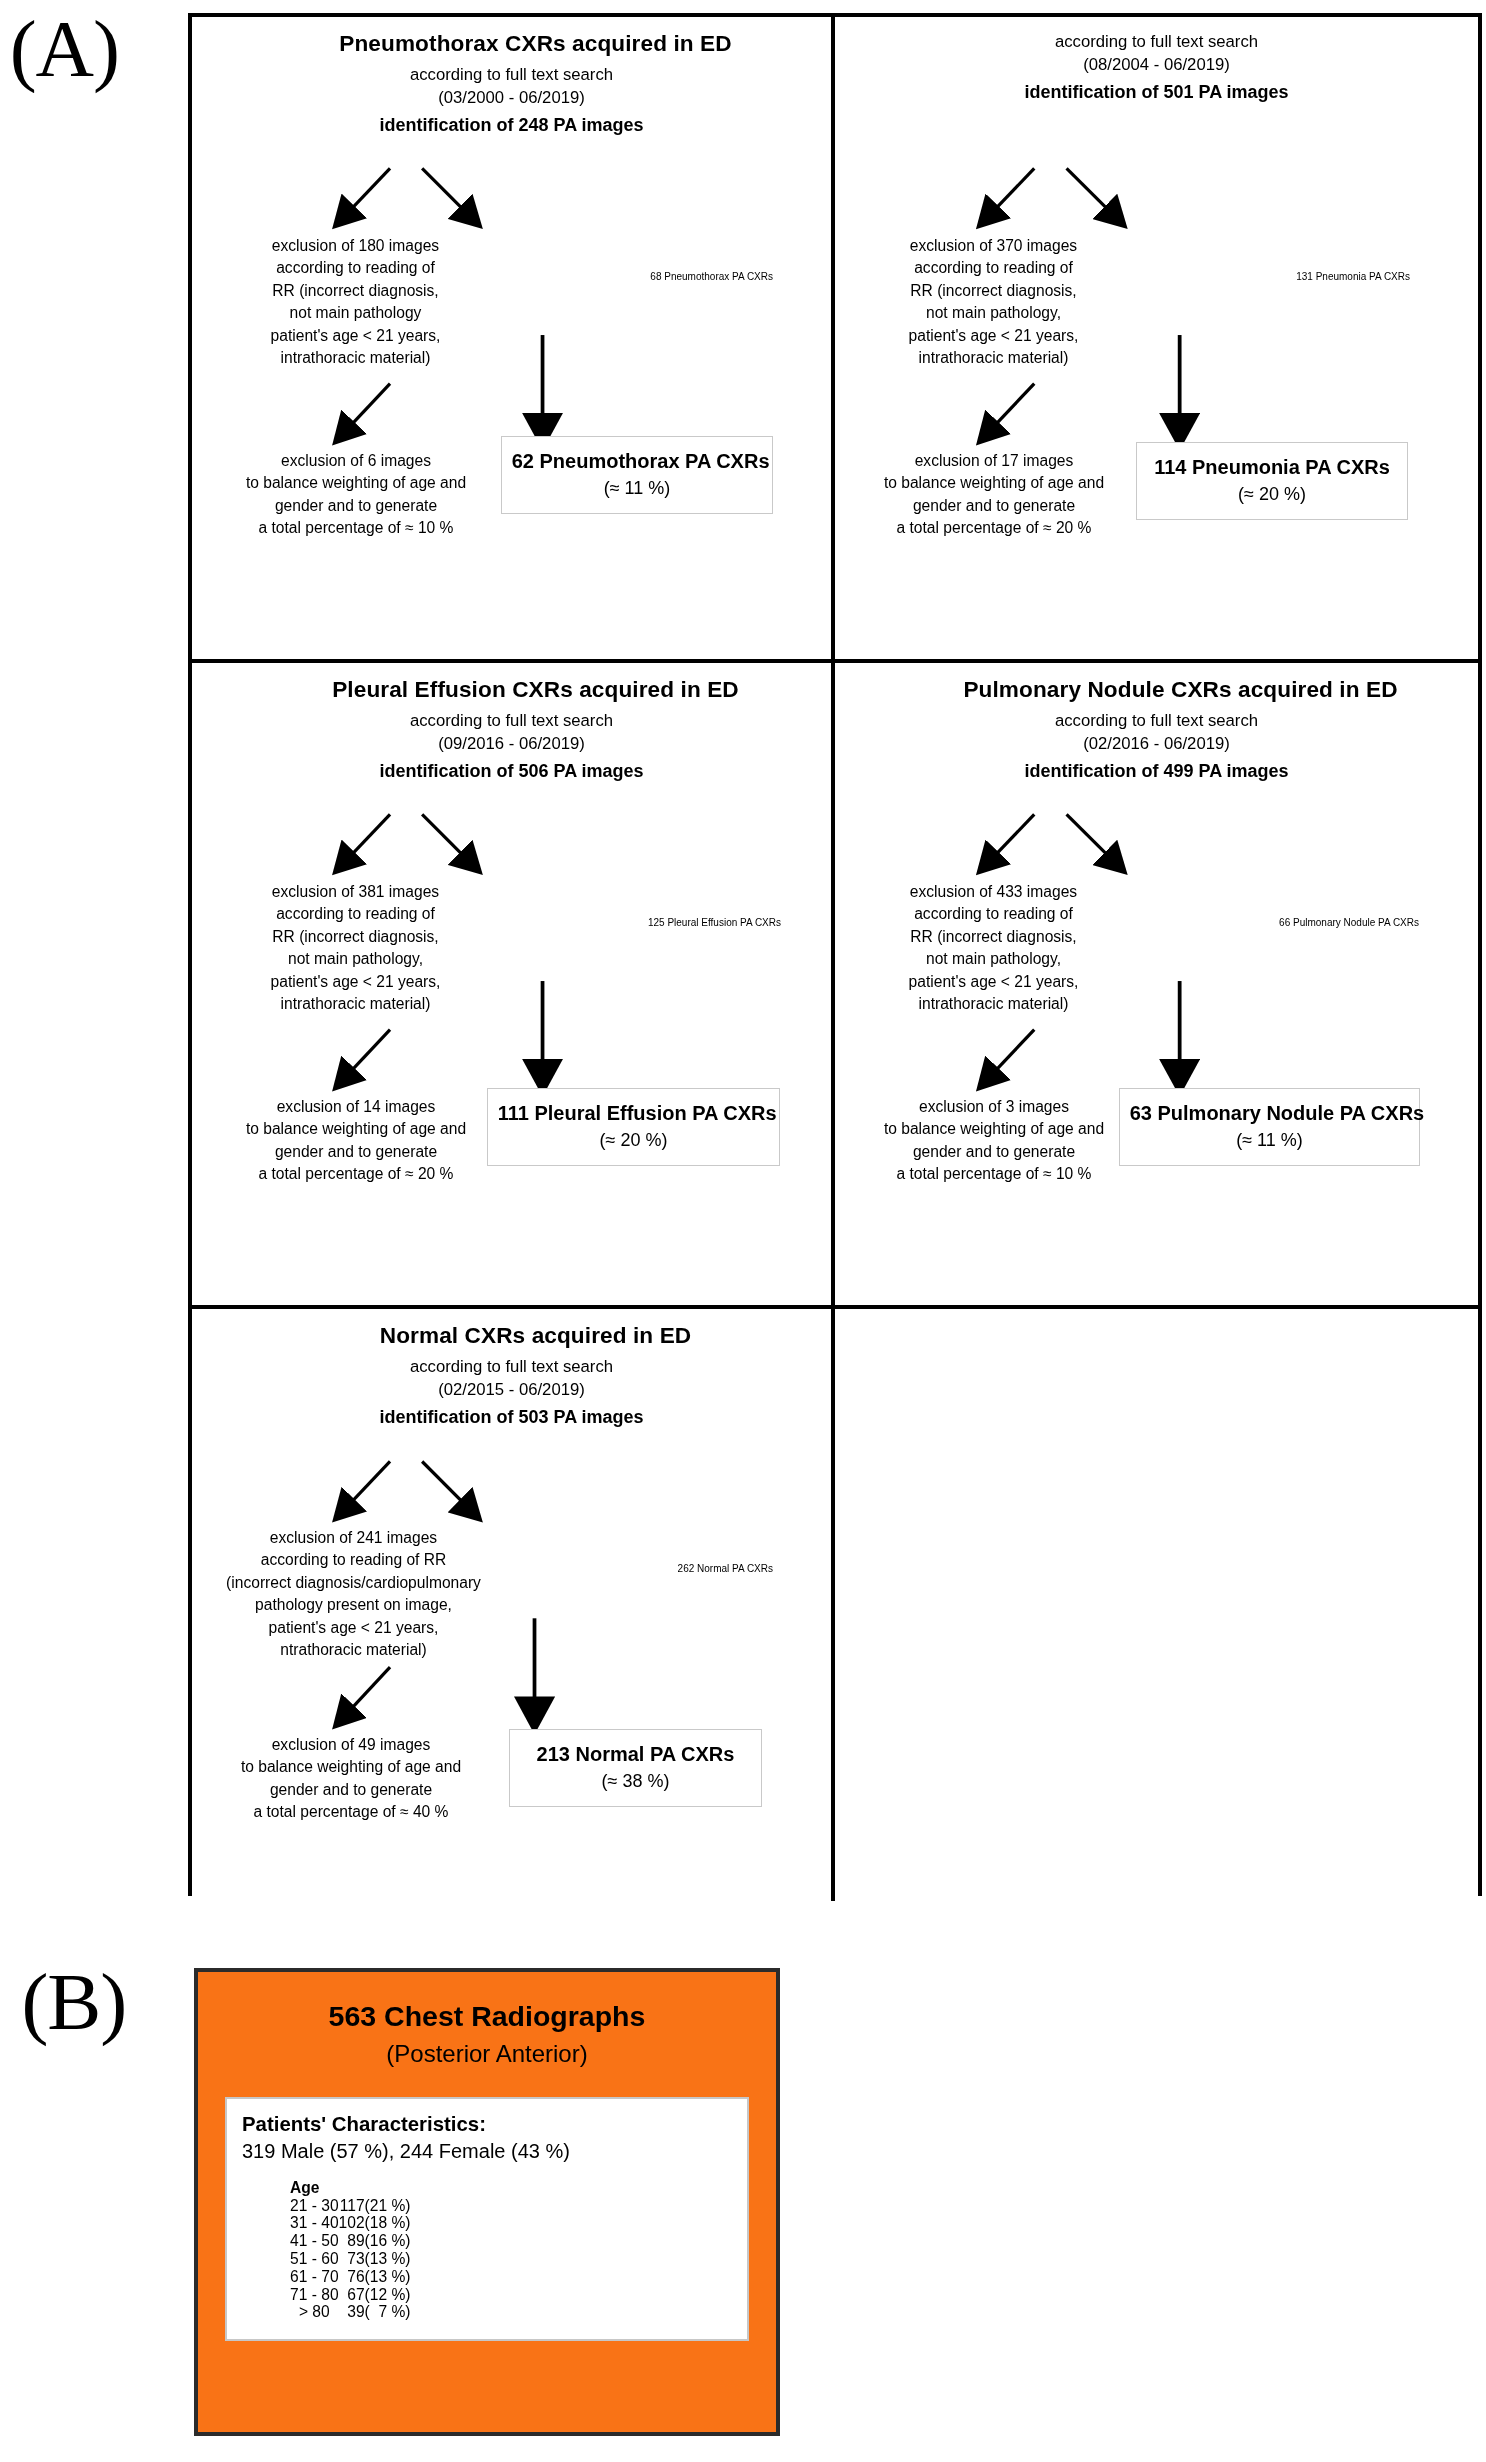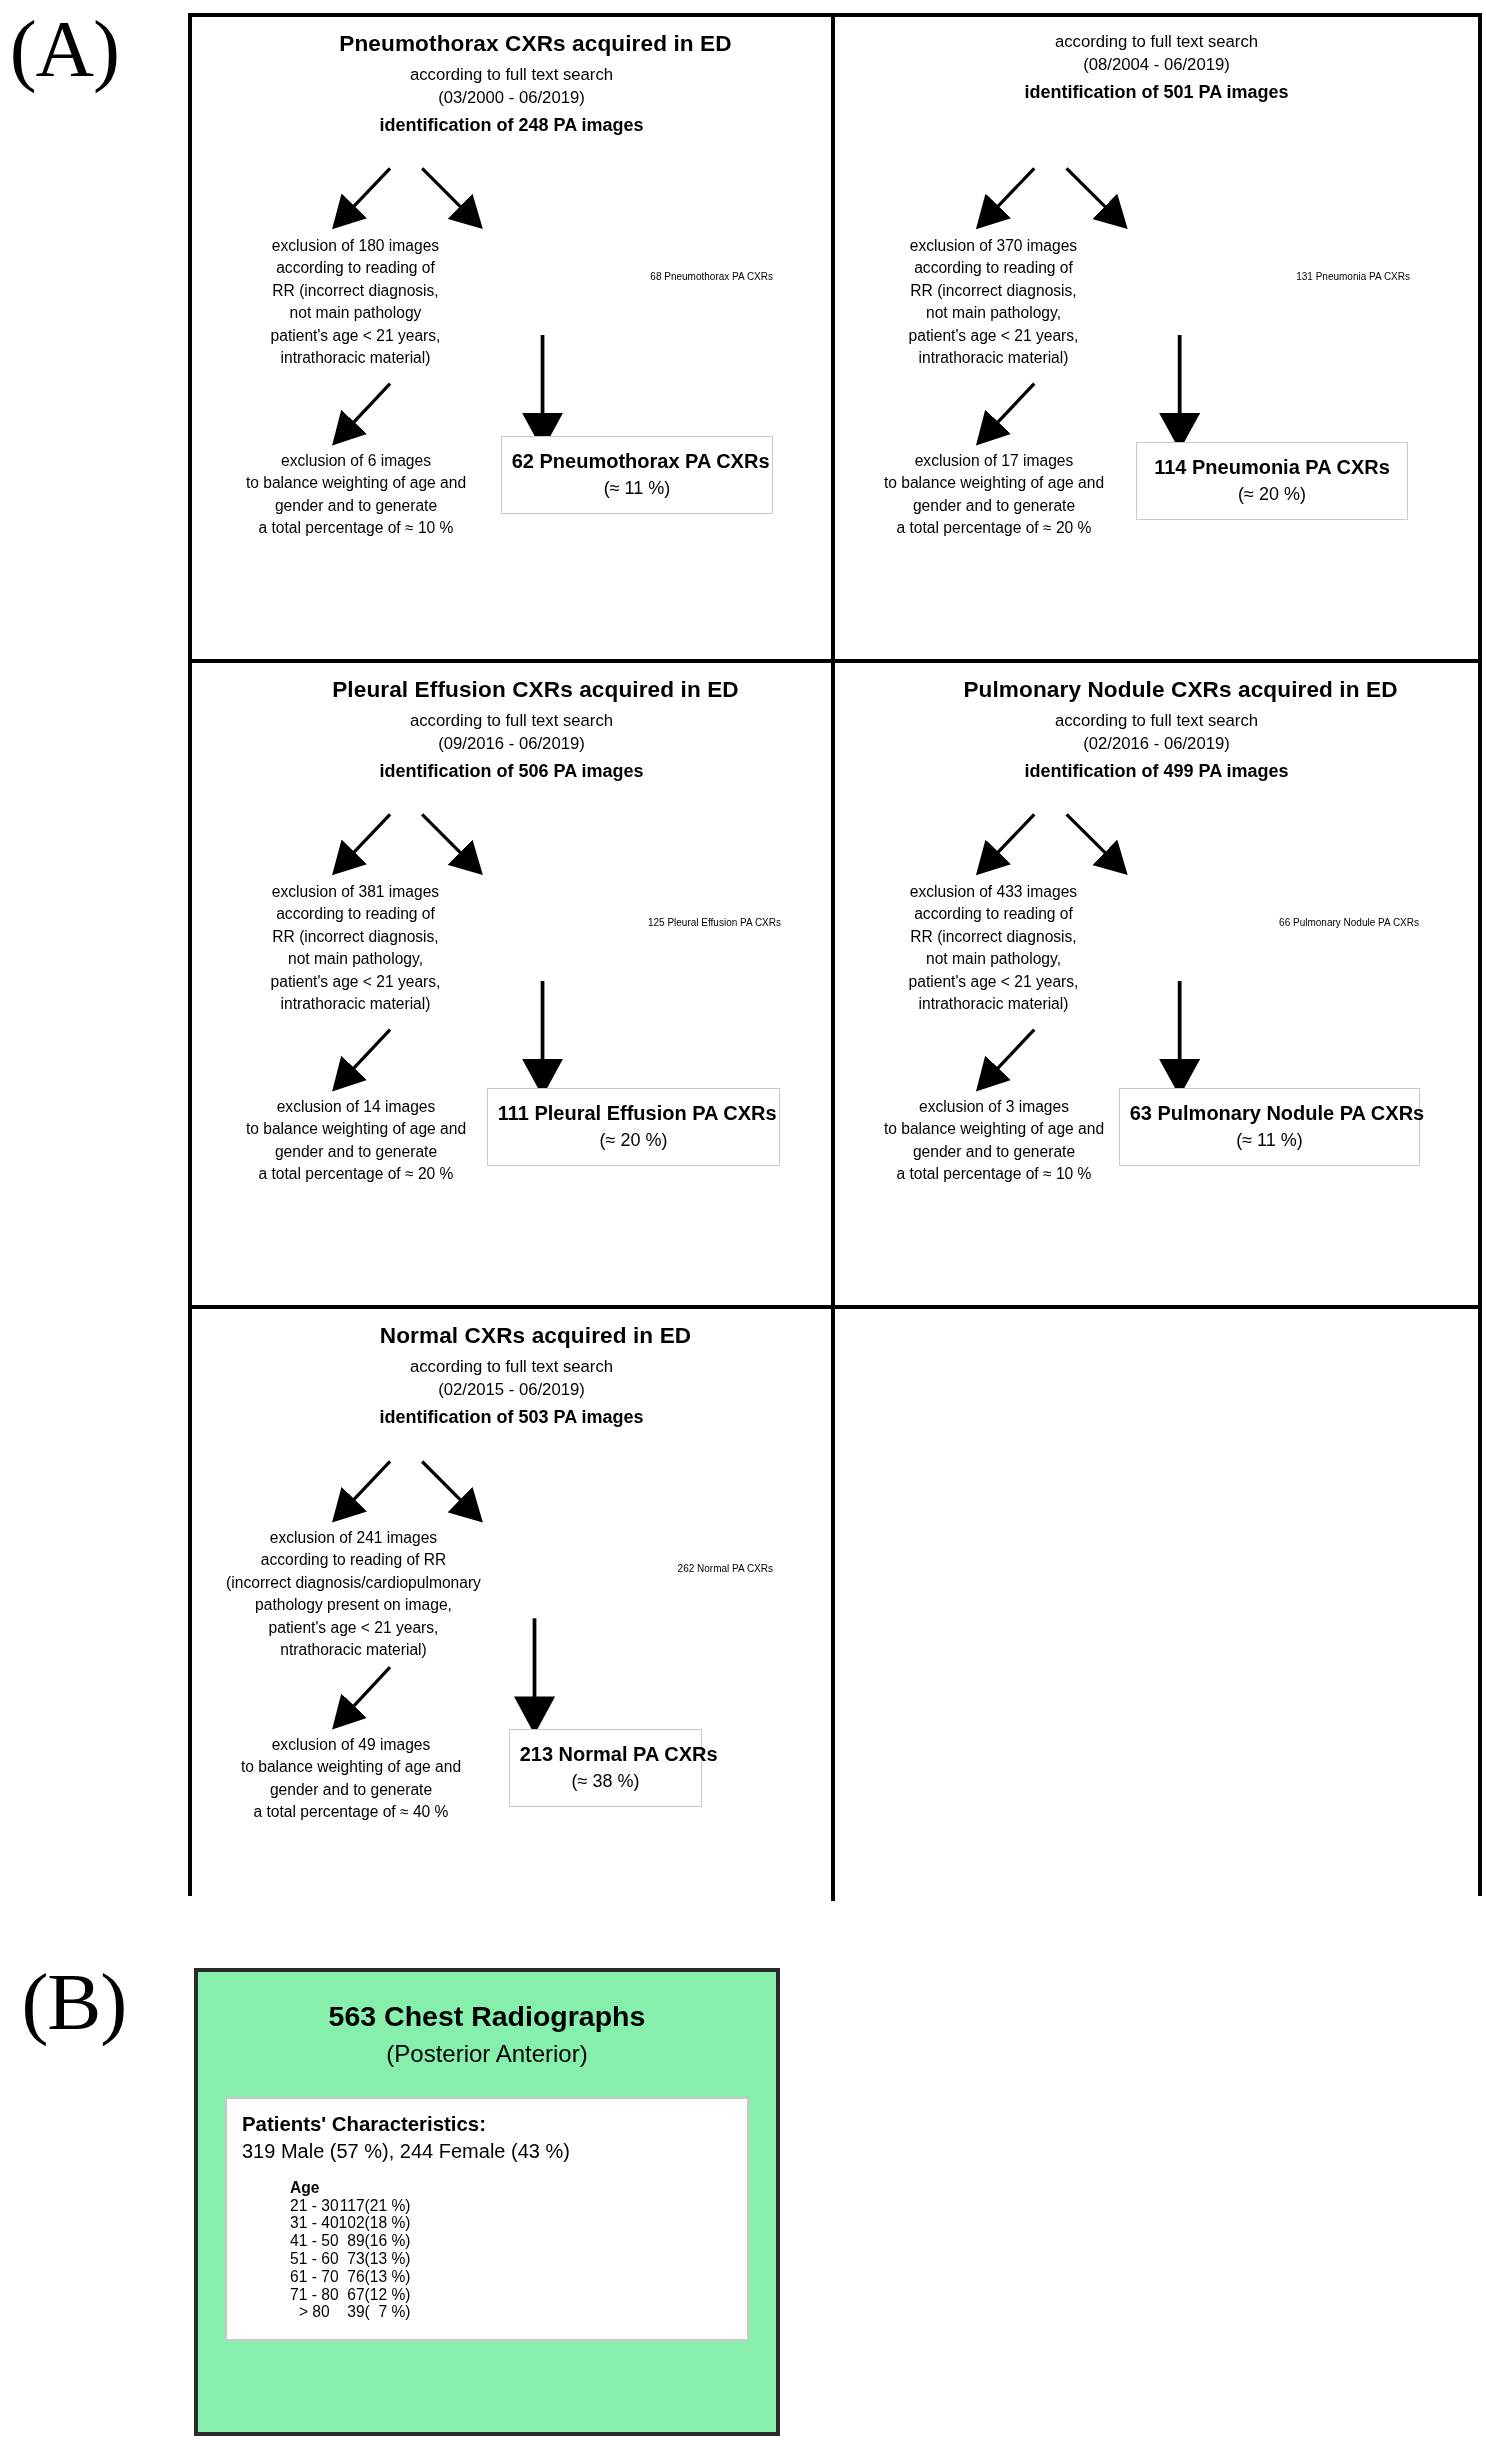--- a/index.html
+++ b/index.html
@@ -124,21 +124,21 @@
   }
 
   
   .panel-b {
     position: absolute;
     left: 194px;
     top: 1968px;
     width: 586px;
     height: 468px;
     border: 4.8px solid #2b2b2b;
-    background: #86efac;
+    background: #f97316;
   }
   .pb-title {
     text-align: center;
     font-size: 28.5px;
     font-weight: bold;
     margin-top: 28px;
     line-height: 1.15;
   }
   .pb-sub {
     text-align: center;
@@ -357,21 +357,21 @@
 according to reading of RR
 (incorrect diagnosis/cardiopulmonary
 pathology present on image,
 patient's age &lt; 21 years,
 ntrathoracic material)</div>
       <div class="col-right-text" style="left:280px; top:253px; width:301px;">262 Normal PA CXRs</div>
       <div class="col-left-text" style="left:27px; top:425px; width:264px;">exclusion of 49 images
 to balance weighting of age and
 gender and to generate
 a total percentage of ≈ 40 %</div>
-      <div class="result-box" style="left:317px; top:420px; width:193px;">
+      <div class="result-box" style="left:317px; top:420px; width:253px;">
         <div class="result-main">213 Normal PA CXRs</div>
         <div class="result-pct">(≈ 38 %)</div>
       </div>
     </div>
 
     <div class="cell empty"></div>
 
   </div>
 
   <div class="panel-b">

